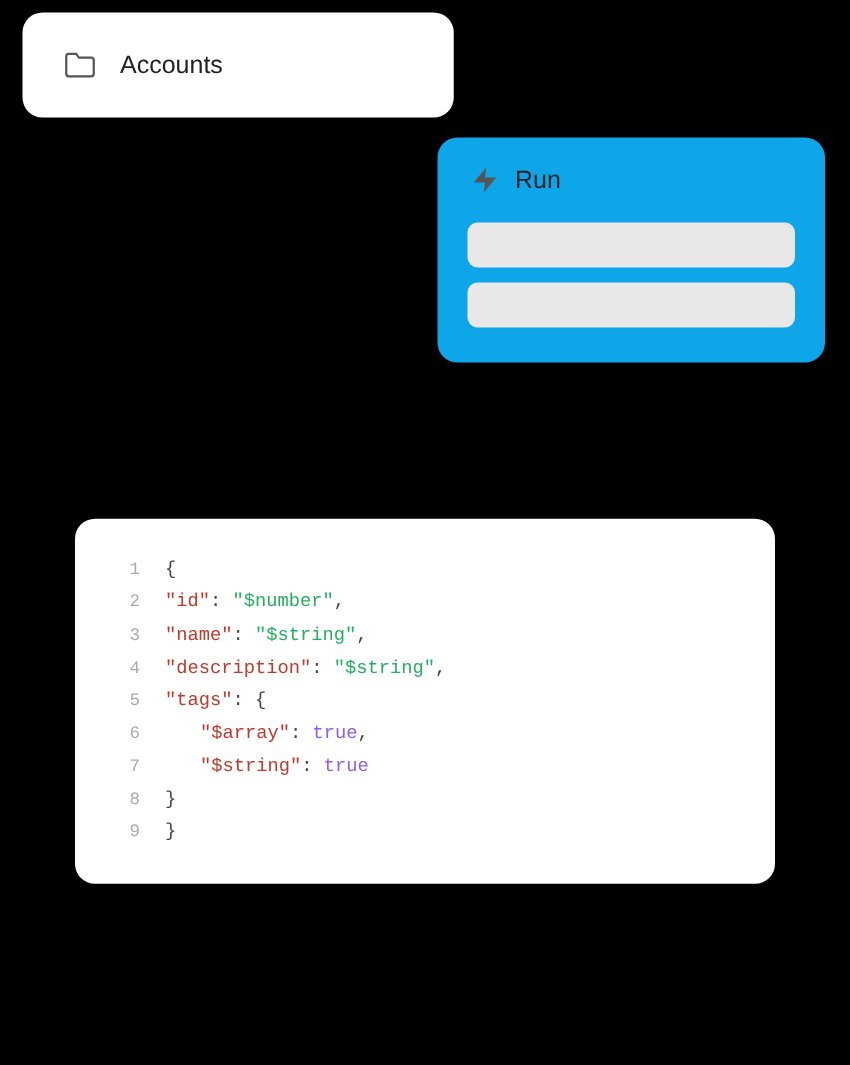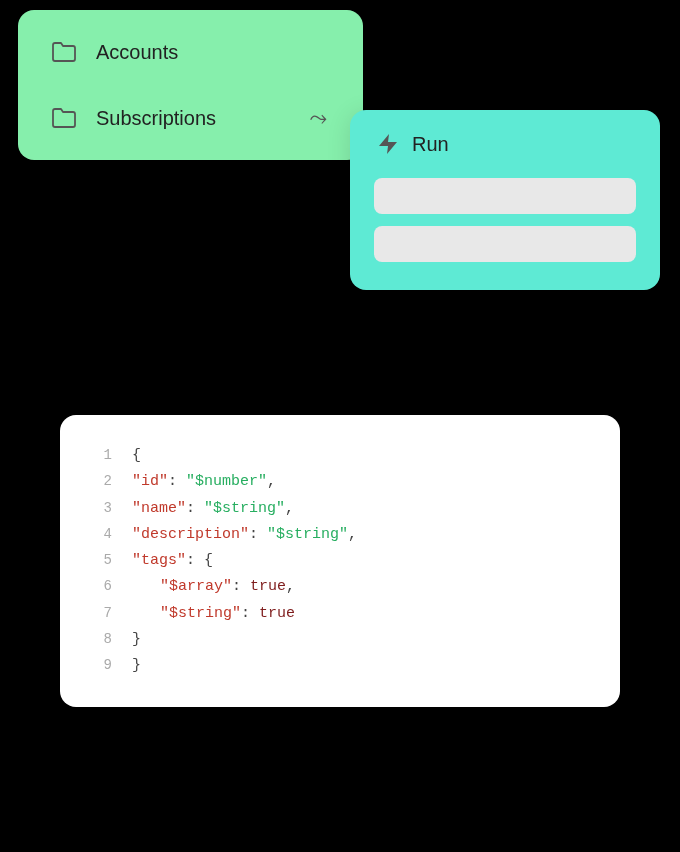--- a/index.html
+++ b/index.html
@@ -11,21 +11,21 @@
       position: relative;
       overflow: hidden;
     }
 
     
     .folder-card {
       position: absolute;
       top: 10px;
       left: 18px;
       width: 345px;
-      background: #86efac;
+      background: #ffffff;
       border-radius: 16px;
       box-shadow: 0 4px 24px rgba(0,0,0,0.12);
       padding: 8px 0;
       z-index: 2;
     }
 
     .folder-item {
       display: flex;
       align-items: center;
       padding: 14px 20px;
@@ -68,21 +68,21 @@
       font-size: 22px;
       color: #555;
     }
 
     
     .run-card {
       position: absolute;
       top: 110px;
       right: 20px;
       width: 310px;
-      background: #5eead4;
+      background: #0ea5e9;
       border-radius: 16px;
       box-shadow: 0 4px 24px rgba(0,0,0,0.12);
       padding: 20px 24px 28px;
       z-index: 3;
     }
 
     .run-header {
       display: flex;
       align-items: center;
       margin-bottom: 20px;
@@ -150,46 +150,37 @@
     }
 
     .code-content {
       flex: 1;
     }
 
     .c-brace { color: #444; }
     .c-key { color: #c0392b; }
     .c-colon { color: #444; }
     .c-val-str { color: #27ae60; }
-    .c-val-bool { color: #7f1d1d; }
+    .c-val-bool { color: #8b5cf6; }
     .c-comma { color: #444; }
   </style>
 </head>
 <body>
 
 <div class="folder-card">
   <div class="folder-item">
     <div class="folder-icon">
       <svg viewBox="0 0 30 30" fill="none" stroke="#555" stroke-width="1.8" stroke-linecap="round" stroke-linejoin="round">
         <path d="M4 8 Q4 6 6 6 L12 6 L14 9 L24 9 Q26 9 26 11 L26 22 Q26 24 24 24 L6 24 Q4 24 4 22 Z"></path>
       </svg>
     </div>
     <span class="folder-label">Accounts</span>
   </div>
 
 
-  <div class="folder-item" style="position:relative;">
-    <div class="folder-icon">
-      <svg viewBox="0 0 30 30" fill="none" stroke="#555" stroke-width="1.8" stroke-linecap="round" stroke-linejoin="round">
-        <path d="M4 8 Q4 6 6 6 L12 6 L14 9 L24 9 Q26 9 26 11 L26 22 Q26 24 24 24 L6 24 Q4 24 4 22 Z"></path>
-      </svg>
-    </div>
-    <span class="folder-label">Subscriptions</span>
-    <span class="cursor-indicator">⤳</span>
-  </div>
 </div>
 
 <div class="run-card">
   <div class="run-header">
     <div class="bolt-icon">
       <svg viewBox="0 0 24 24" width="24" height="24" fill="none" stroke="#555" stroke-width="2" stroke-linecap="round" stroke-linejoin="round">
         <polygon points="13 2 3 14 12 14 11 22 21 10 12 10 13 2" fill="#555" stroke="none"></polygon>
       </svg>
     </div>
     <span class="run-label">Run</span>

